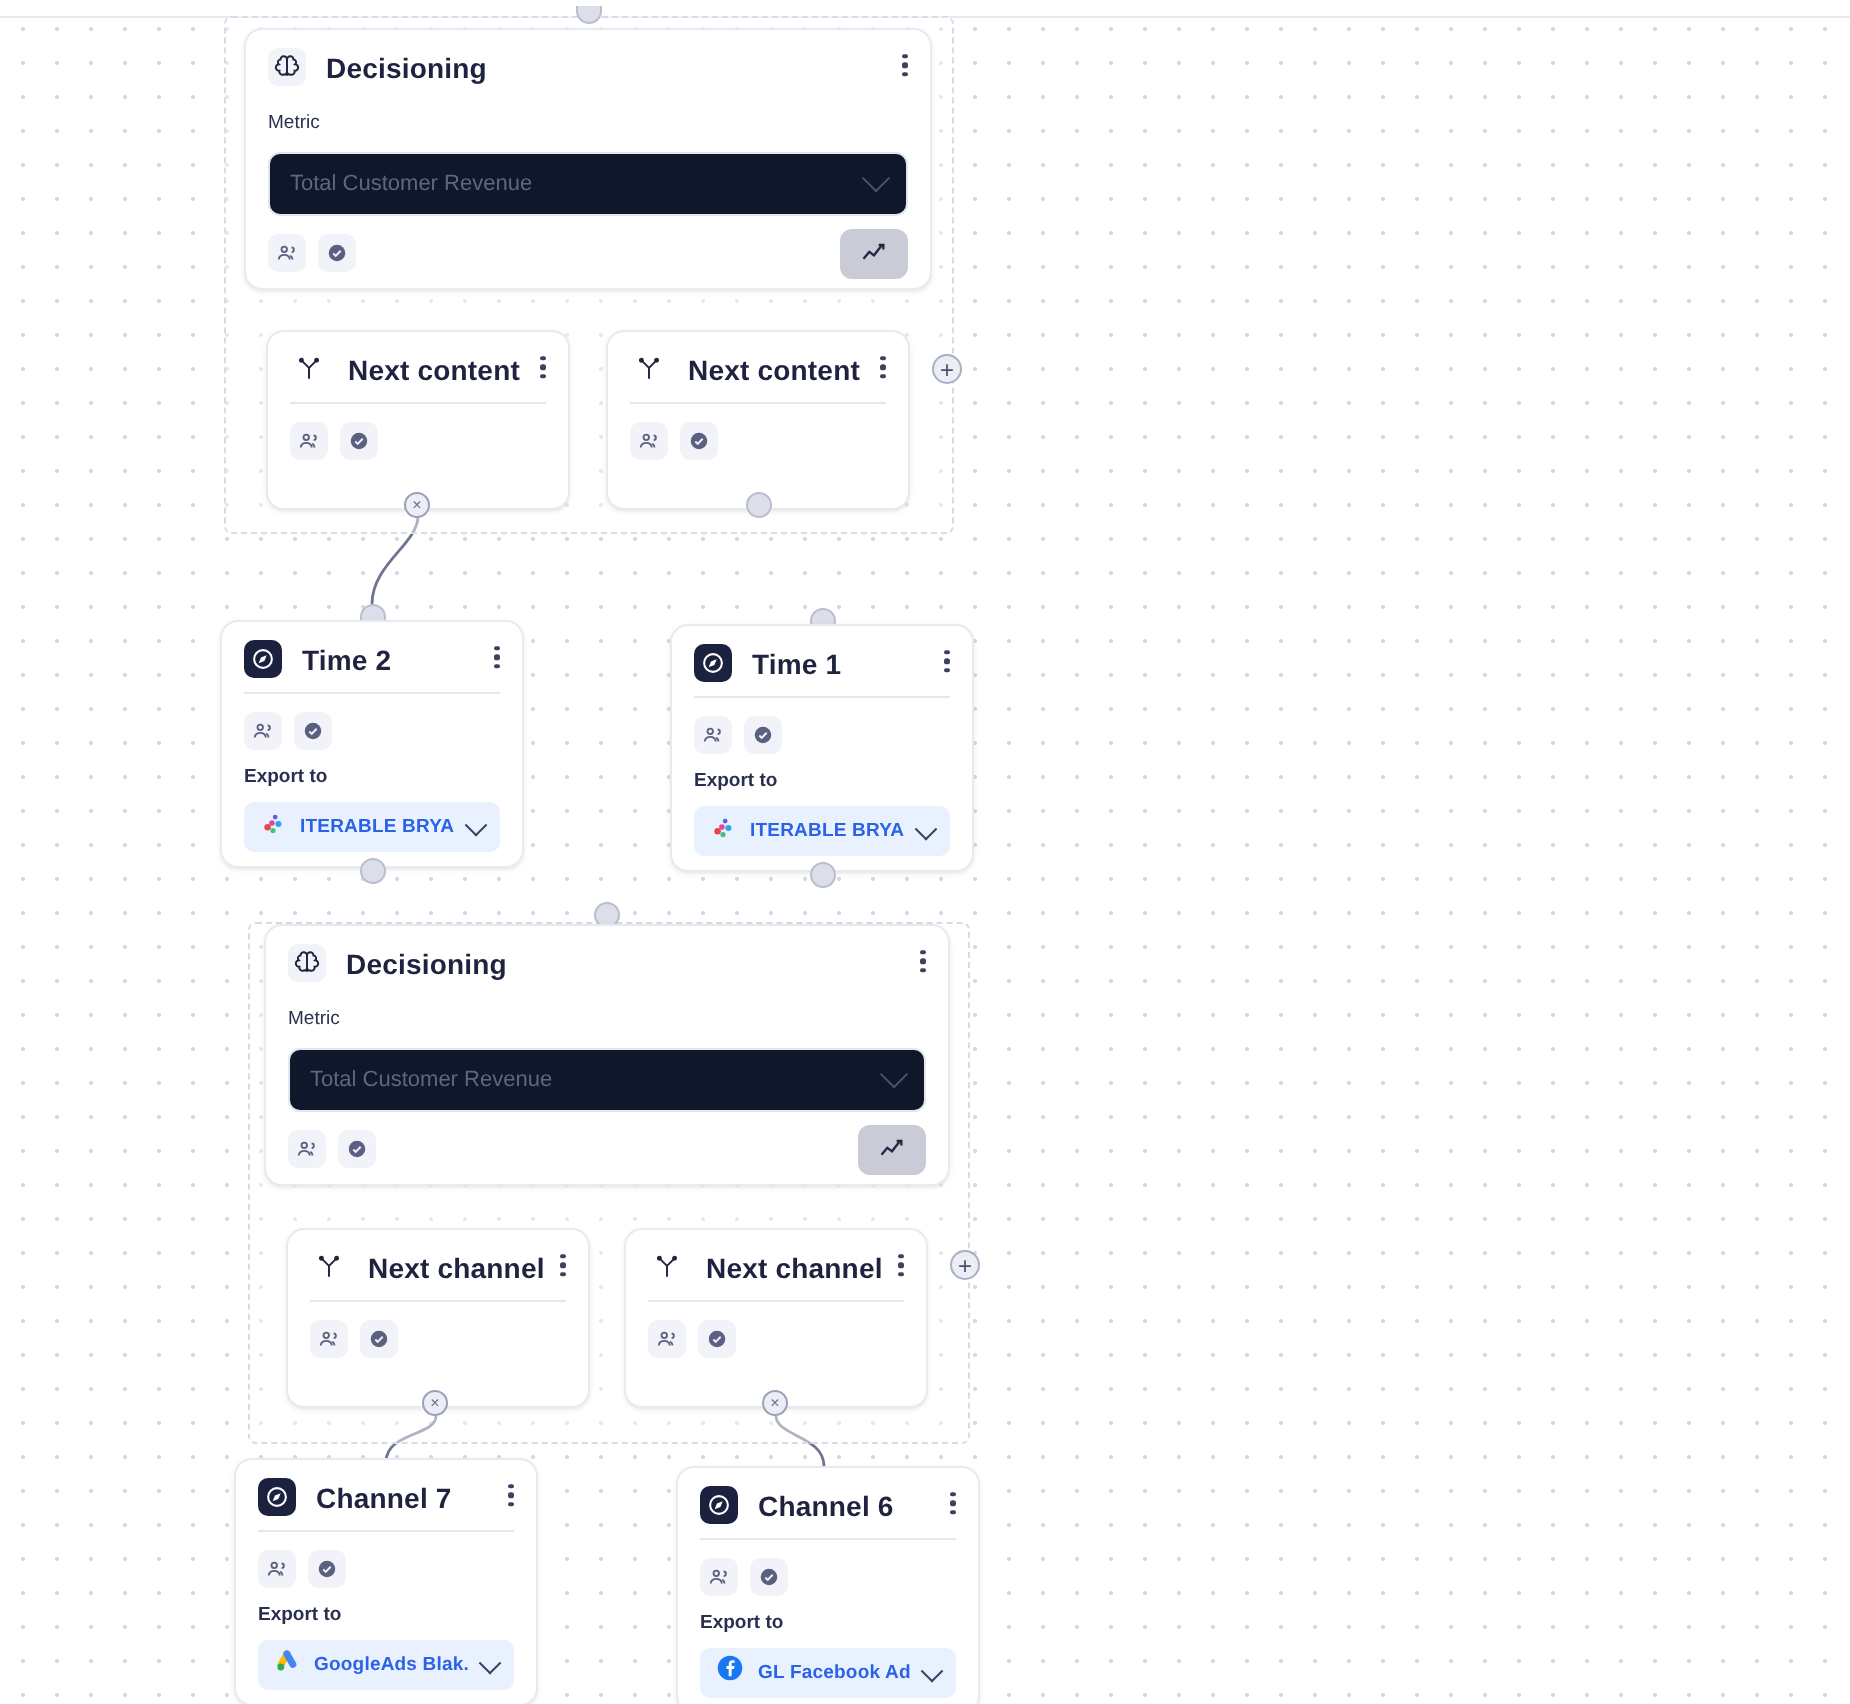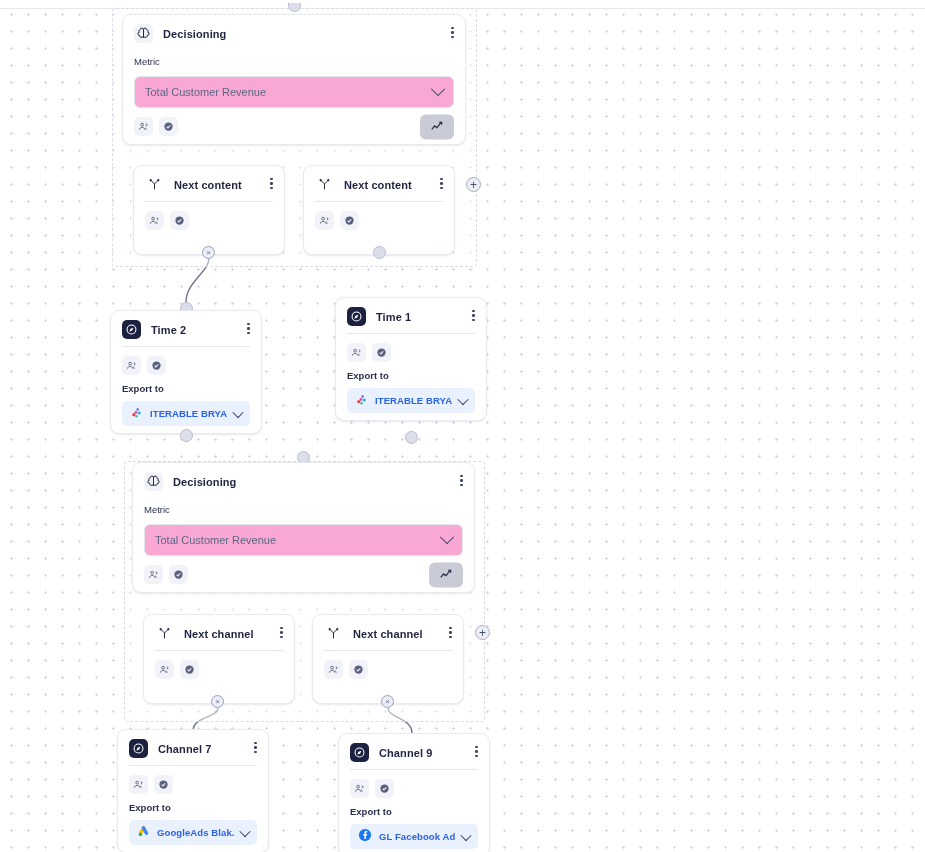--- a/index.html
+++ b/index.html
@@ -38,21 +38,21 @@
     box-sizing: border-box;
   }
   .card-head {
     display: flex;
     align-items: center;
     gap: 10px;
     padding: 9px 11px 7px 11px;
     position: relative;
   }
   .card-title {
-    font-size: 11px;
+    font-size: 14px;
     font-weight: bold;
     color: #1f2340;
     letter-spacing: .1px;
     white-space: nowrap;
   }
   .kebab {
     position: absolute;
     right: 9px; top: 50%;
     transform: translateY(-50%);
     display: flex; flex-direction: column; gap: 2px;
@@ -85,21 +85,21 @@
     font-size: 9.5px;
     font-weight: normal;
     color: #2a2f4e;
     padding: 6px 11px 0 11px;
   }
   .select {
     margin: 9px 11px 0 11px;
     height: 30px;
     border: 1px solid #e3e6ef;
     border-radius: 6px;
-    background: #f9a8d4;
+    background: #0f172a;
     display: flex; align-items: center;
     padding: 0 10px;
     justify-content: space-between;
     cursor: pointer;
   }
   .select span.v {
     font-size: 11px;
     color: #5f6684;
   }
   .chev {
@@ -393,21 +393,21 @@
           <circle cx="14" cy="6.5" r="2.2" fill="#5b5fe8"></circle>
         </svg>
       </span>
       <span class="name">ITERABLE BRYAN</span>
       <span class="chev2"></span>
     </div>
   </div>
   <div class="port" style="left:180px; top:429px;"></div>
 
   <div class="port" style="left:405px; top:304px;"></div>
-  <div class="card" style="left:335px; top:297px; width:152px; height:124px;">
+  <div class="card" style="left:335px; top:312px; width:152px; height:124px;">
     <div class="card-head">
       <span class="icon-chip dark">
         <svg width="13" height="13" viewBox="0 0 24 24" fill="none" stroke="#ffffff" stroke-width="1.9">
           <circle cx="12" cy="12" r="8.2"></circle>
             <path d="M15.4 8.6l-2.1 5.3-5.3 2.1 2.1-5.3z" fill="#ffffff" stroke="none"></path>
         </svg>
       </span>
       <span class="card-title">Time 1</span>
       <span class="kebab">
           <i></i>
@@ -623,21 +623,21 @@
 
   <div class="port" style="left:406px; top:734px;"></div>
   <div class="card" style="left:338px; top:733px; width:152px; height:124px;">
     <div class="card-head">
       <span class="icon-chip dark">
         <svg width="13" height="13" viewBox="0 0 24 24" fill="none" stroke="#ffffff" stroke-width="1.9">
           <circle cx="12" cy="12" r="8.2"></circle>
             <path d="M15.4 8.6l-2.1 5.3-5.3 2.1 2.1-5.3z" fill="#ffffff" stroke="none"></path>
         </svg>
       </span>
-      <span class="card-title">Channel 9</span>
+      <span class="card-title">Channel 6</span>
       <span class="kebab">
           <i></i>
           <i></i>
           <i></i>
         </span>
     </div>
     <div class="divider"></div>
     <div class="toolrow" style="padding-bottom:4px;">
       <span class="tool">
         <svg width="11" height="11" viewBox="0 0 24 24" fill="none" stroke="#5b6080" stroke-width="2">

